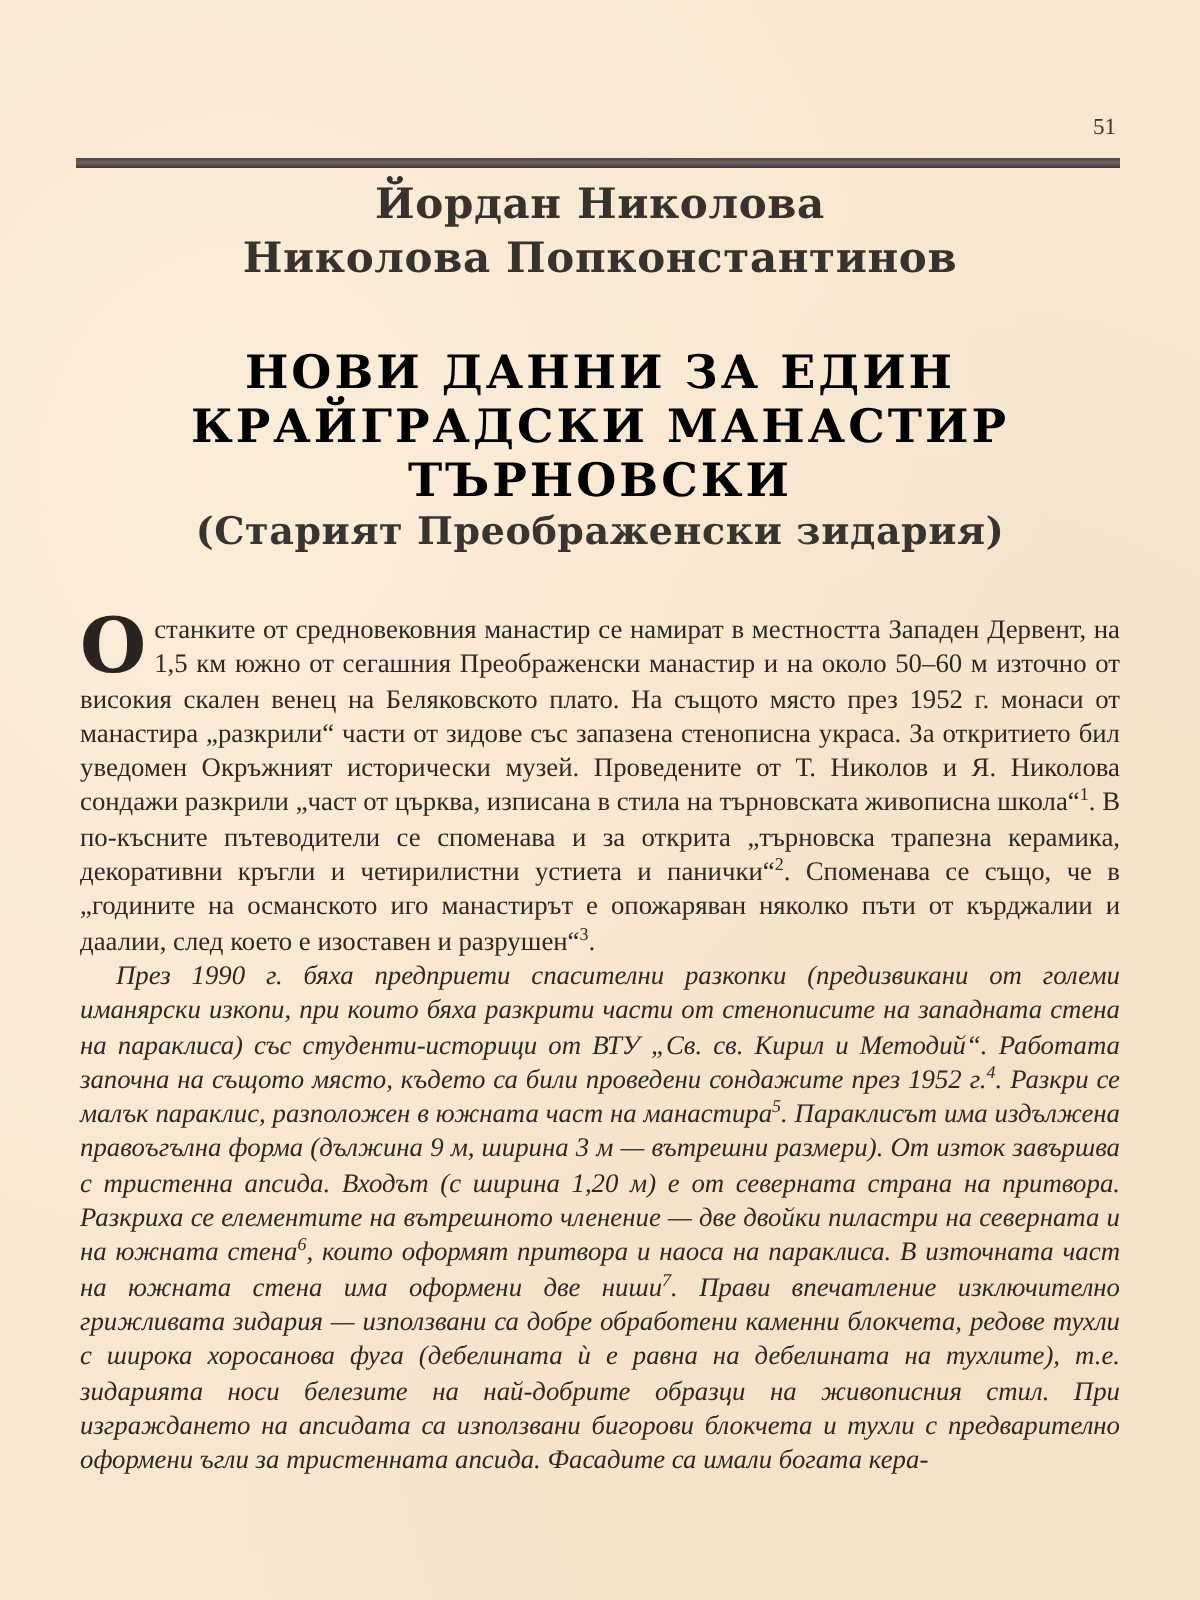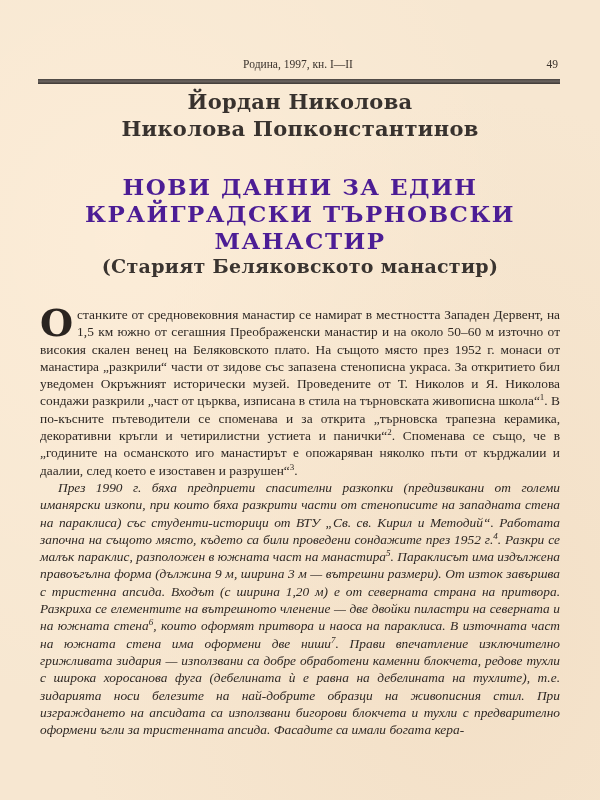--- a/index.html
+++ b/index.html
@@ -65,21 +65,21 @@
     }
     .title {
       position: absolute;
       left: 0; right: 0;
       top: 173px;
       text-align: center;
       font-family: "DejaVu Serif", serif;
       font-weight: bold;
       font-size: 23px;
       line-height: 27px;
-      color: #4c1d95;
+      color: #000000;
       letter-spacing: 1.5px;
     }
     .subtitle {
       position: absolute;
       left: 0; right: 0;
       top: 254px;
       text-align: center;
       font-family: "DejaVu Serif", serif;
       font-weight: bold;
       font-size: 19px;
@@ -119,38 +119,37 @@
       line-height: 0;
       vertical-align: 5px;
     }
   </style>
 </head>
 <body>
 
 <div class="page">
 
   <div class="running-head">
-    <span class="journal">Родина, 1997, кн. I—II</span>
-    <span class="page-num">49</span>
+    <span class="page-num">51</span>
   </div>
 
   <div class="head-rule"></div>
 
   <div class="authors">
     <div>Йордан Николова</div>
     <div>Николова Попконстантинов</div>
   </div>
 
   <div class="title">
     <div>НОВИ ДАННИ ЗА ЕДИН</div>
-    <div>КРАЙГРАДСКИ ТЪРНОВСКИ</div>
-    <div>МАНАСТИР</div>
+    <div>КРАЙГРАДСКИ МАНАСТИР</div>
+    <div>ТЪРНОВСКИ</div>
   </div>
 
-  <div class="subtitle">(Старият Беляковското манастир)</div>
+  <div class="subtitle">(Старият Преображенски зидария)</div>
 
   <div class="body-text">
     <p>
       <span class="drop-cap">О</span><span>станките от средновековния манастир се намират в местността Западен Дервент, на 1,5 км южно от сегашния Преображенски манастир и на около 50–60 м източно от високия скален венец на Беляковското плато. На същото място през 1952 г. монаси от манастира „разкрили“ части от зидове със запазена стенописна украса. За откритието бил уведомен Окръжният исторически музей. Проведените от Т. Николов и Я. Николова сондажи разкрили „част от църква, изписана в стила на търновската живописна школа“</span><sup>1</sup><span>. В по-късните пътеводители се споменава и за открита „търновска трапезна керамика, декоративни кръгли и четирилистни устиета и панички“</span><sup>2</sup><span>. Споменава се също, че в „годините на османското иго манастирът е опожаряван няколко пъти от кърджалии и даалии, след което е изоставен и разрушен“</span><sup>3</sup><span>.</span>
     </p>
     <p>
       <span>През 1990 г. бяха предприети спасителни разкопки (предизвикани от големи иманярски изкопи, при които бяха разкрити части от стенописите на западната стена на параклиса) със студенти-историци от ВТУ „Св. св. Кирил и Методий“. Работата започна на същото място, където са били проведени сондажите през 1952 г.</span><sup>4</sup><span>. Разкри се малък параклис, разположен в южната част на манастира</span><sup>5</sup><span>. Параклисът има издължена правоъгълна форма (дължина 9 м, ширина 3 м — вътрешни размери). От изток завършва с тристенна апсида. Входът (с ширина 1,20 м) е от северната страна на притвора. Разкриха се елементите на вътрешното членение — две двойки пиластри на северната и на южната стена</span><sup>6</sup><span>, които оформят притвора и наоса на параклиса. В източната част на южната стена има оформени две ниши</span><sup>7</sup><span>. Прави впечатление изключително грижливата зидария — използвани са добре обработени каменни блокчета, редове тухли с широка хоросанова фуга (дебелината ѝ е равна на дебелината на тухлите), т.е. зидарията носи белезите на най-добрите образци на живописния стил. При изграждането на апсидата са използвани бигорови блокчета и тухли с предварително оформени ъгли за тристенната апсида. Фасадите са имали богата кера-</span>
     </p>
   </div>
 

